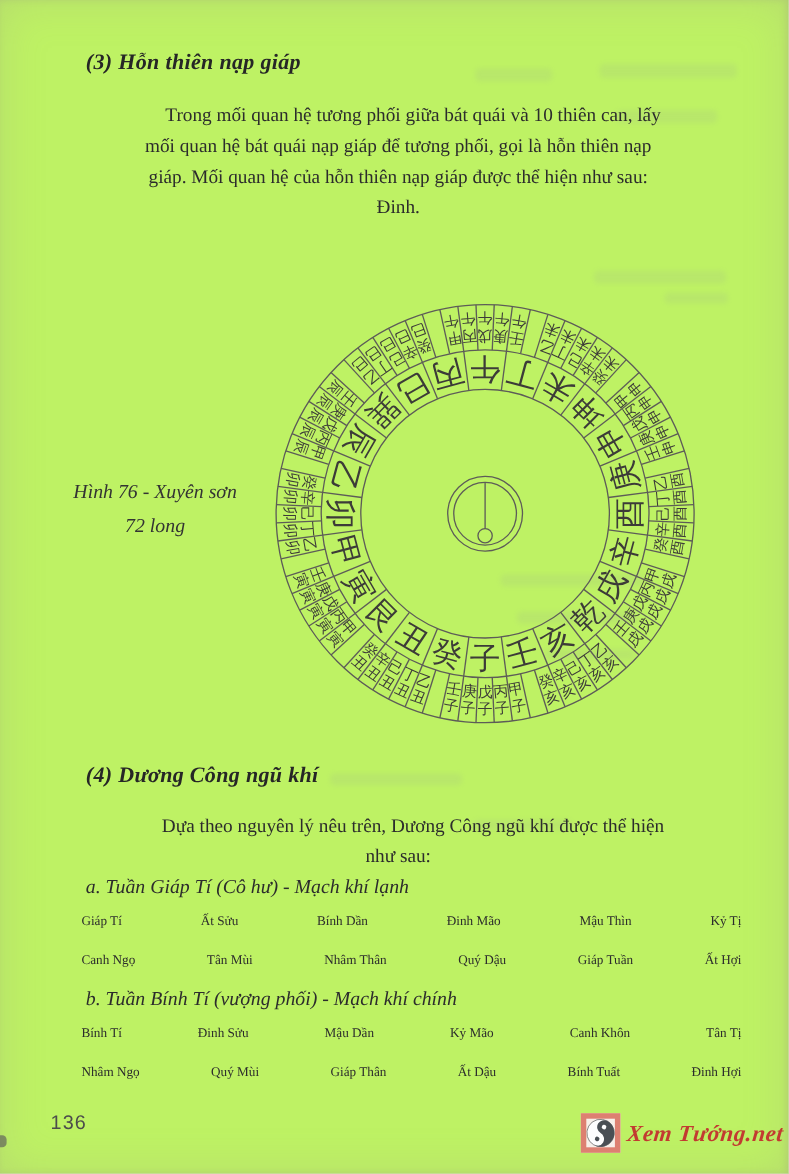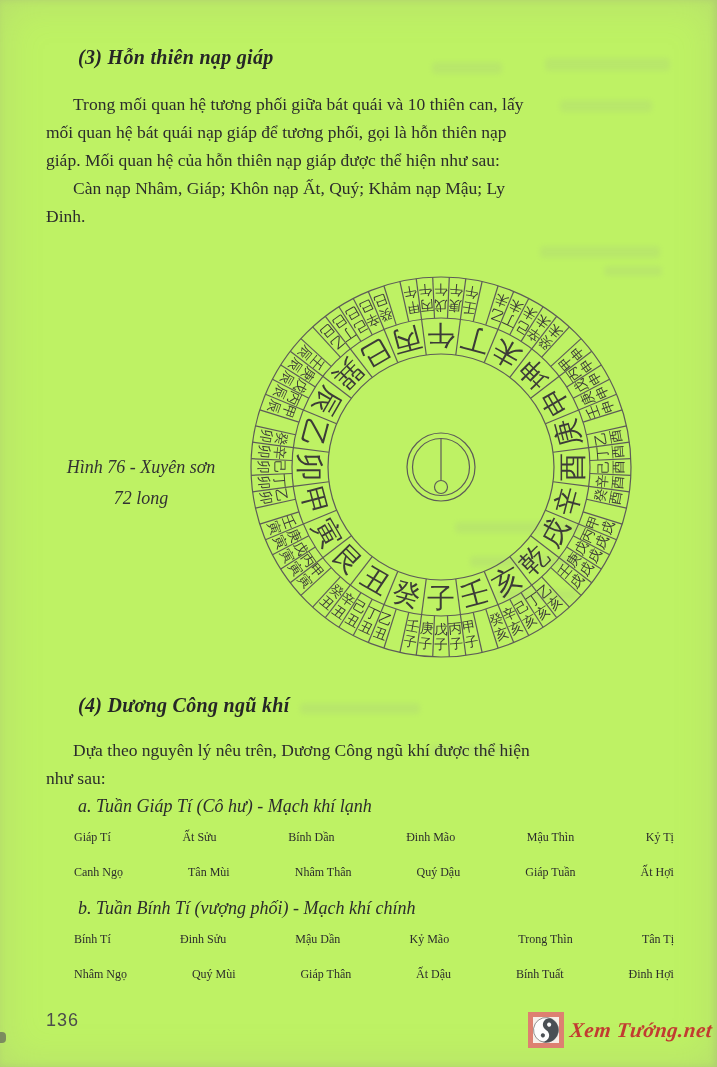--- a/index.html
+++ b/index.html
@@ -9,21 +9,21 @@
     background:#bef264;
     box-shadow:inset 0 0 40px rgba(160,155,140,.25), inset -2px 0 6px rgba(150,145,130,.25);
     overflow:hidden;
     font-family:"Liberation Serif","DejaVu Serif",serif;
     color:#2f2f2f;
   }
   .abs{position:absolute;}
   .heading{
     font-weight:bold;font-style:italic;font-size:20px;letter-spacing:.3px;color:#262626;
   }
-  .bodytext{font-size:17.5px;line-height:28px;width:632px;color:#2c2c2c;}
+  .bodytext{font-size:17.5px;line-height:28px;width:632px;color:#2c2c2c;text-align:center;}
   .bodytext .line{white-space:nowrap;}
   .bodytext .indent{padding-left:27px;}
   .caption{
     font-style:italic;font-size:18px;line-height:31px;text-align:center;width:206px;color:#333;
   }
   .subhead{font-style:italic;font-size:18px;color:#2c2c2c;}
   .gz-row{
     display:flex;justify-content:space-between;
     width:600px;font-size:12px;color:#2c2c2c;white-space:nowrap;
   }
@@ -72,21 +72,20 @@
 
   <div class="abs heading" style="left:78px;top:46px;">(3) Hỗn thiên nạp giáp</div>
 
   <div class="abs bodytext" style="left:46px;top:90px;">
     <div class="line indent">Trong mối quan hệ tương phối giữa bát quái và 10 thiên can, lấy</div>
     <div class="line">mối quan hệ bát quái nạp giáp để tương phối, gọi là hỗn thiên nạp</div>
     <div class="line">giáp. Mối quan hệ của hỗn thiên nạp giáp được thể hiện như sau:</div>
   </div>
 
   <div class="abs bodytext" style="left:46px;top:174px;">
-    <div class="line indent">Càn nạp Nhâm, Giáp; Khôn nạp Ất, Quý; Khảm nạp Mậu; Ly</div>
     <div class="line">Đinh.</div>
   </div>
 
   <svg id="compass-svg" class="abs" style="left:243px;top:269px;" width="396" height="396" viewBox="0 0 396 396">
       <circle cx="198" cy="198" r="190" class="cline"></circle>
       <circle cx="198" cy="198" r="149" class="cline"></circle>
       <circle cx="198" cy="198" r="113" class="cline"></circle>
       <circle cx="198" cy="198" r="34" class="cline"></circle>
       <circle cx="198" cy="198" r="28.5" class="cline"></circle>
       <line x1="191.50071128256496" y1="346.8581850156968" x2="189.7123164005862" y2="387.81916210055294" class="cline"></line>
@@ -494,21 +493,21 @@
         <text y="12.5" class="dtxt">子</text>
       </g>
       <g transform="translate(212.77289839572825 366.85500132655085) rotate(355)">
         <text y="-3" class="dtxt">丙</text>
         <text y="12.5" class="dtxt">子</text>
       </g>
       <line x1="198" y1="169.5" x2="198" y2="211.5" class="cline"></line>
       <circle cx="198" cy="218" r="6.5" class="cline"></circle>
     </svg>
 
-  <div class="abs caption" style="left:38px;top:452px;">
+  <div class="abs caption" style="left:38px;top:432px;">
     <div>Hình 76 - Xuyên sơn</div>
     <div>72 long</div>
   </div>
 
   <div class="abs heading" style="left:78px;top:694px;">(4) Dương Công ngũ khí</div>
 
   <div class="abs bodytext" style="left:46px;top:736px;">
     <div class="line indent">Dựa theo nguyên lý nêu trên, Dương Công ngũ khí được thể hiện</div>
     <div class="line">như sau:</div>
   </div>
@@ -532,21 +531,21 @@
     <span>Ất Hợi</span>
   </div>
 
   <div class="abs subhead" style="left:78px;top:898px;">b. Tuần Bính Tí (vượng phối) - Mạch khí chính</div>
 
   <div class="abs gz-row" style="left:74px;top:932px;">
     <span>Bính Tí</span>
     <span>Đinh Sửu</span>
     <span>Mậu Dần</span>
     <span>Kỷ Mão</span>
-    <span>Trong Thìn</span>
+    <span>Canh Khôn</span>
     <span>Tân Tị</span>
   </div>
   <div class="abs gz-row" style="left:74px;top:967px;">
     <span>Nhâm Ngọ</span>
     <span>Quý Mùi</span>
     <span>Giáp Thân</span>
     <span>Ất Dậu</span>
     <span>Bính Tuất</span>
     <span>Đinh Hợi</span>
   </div>

